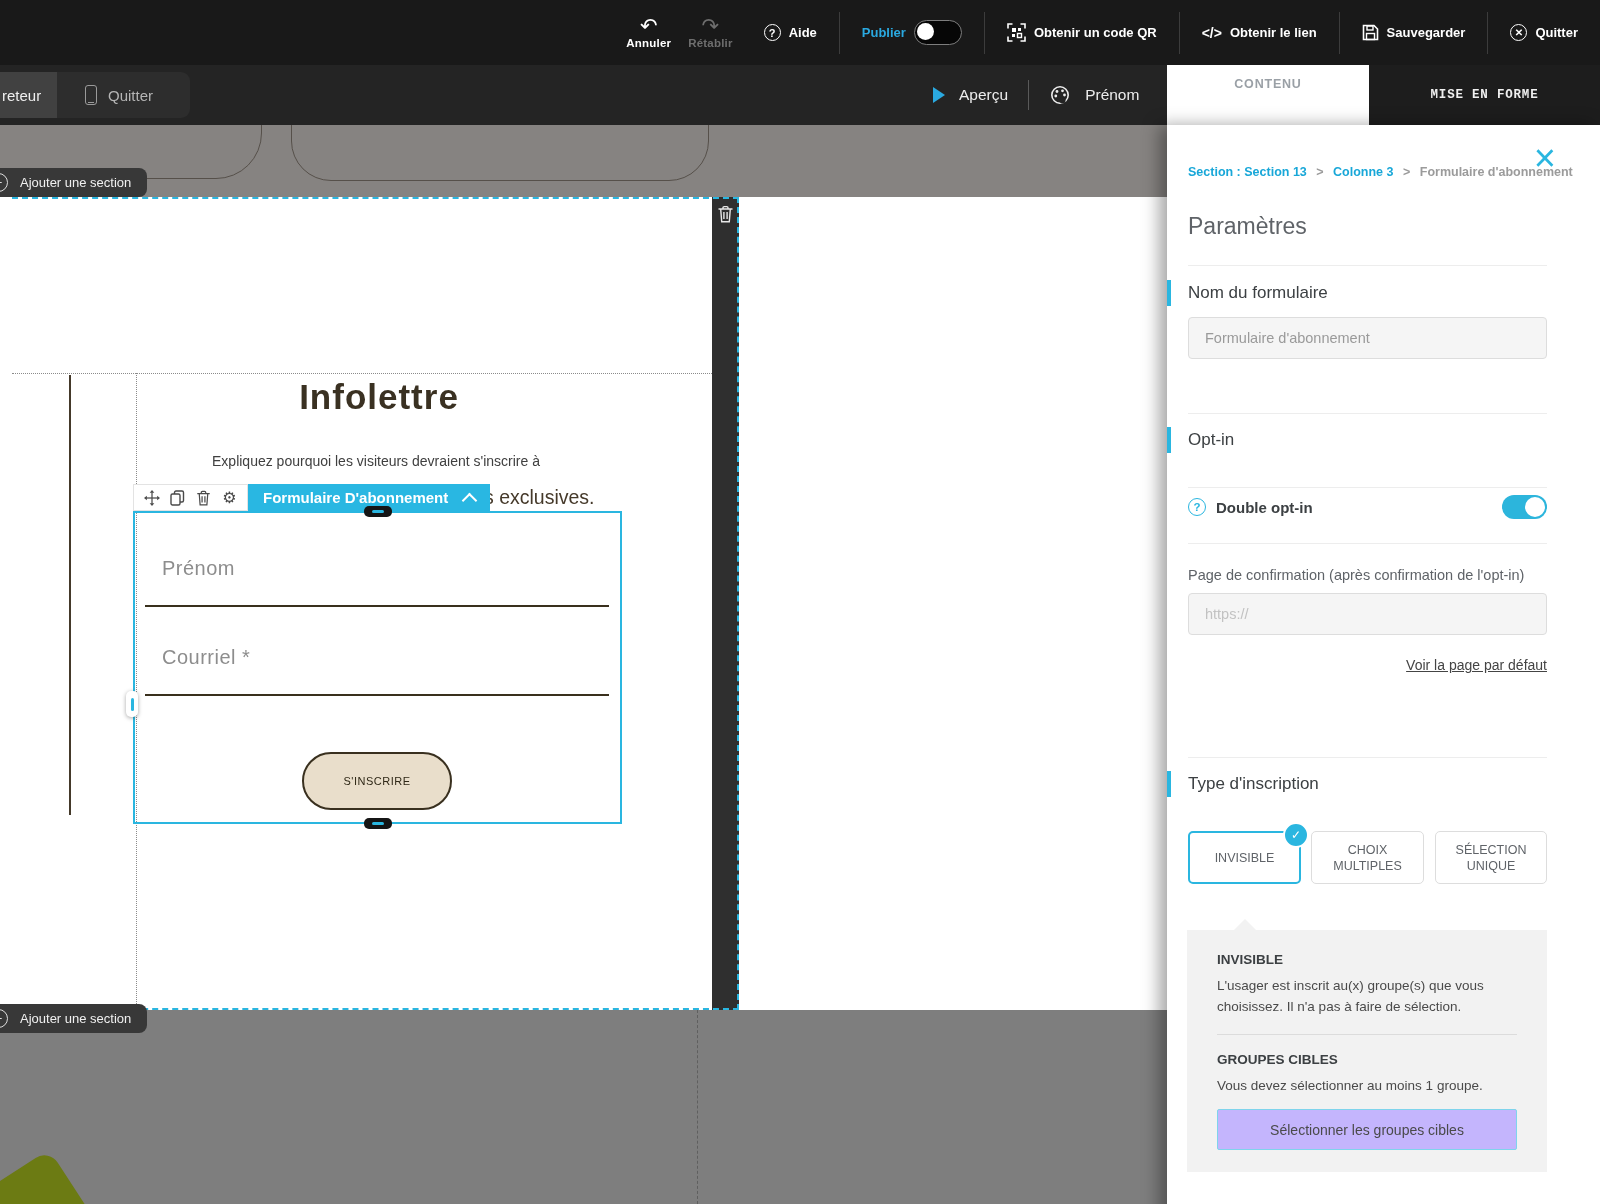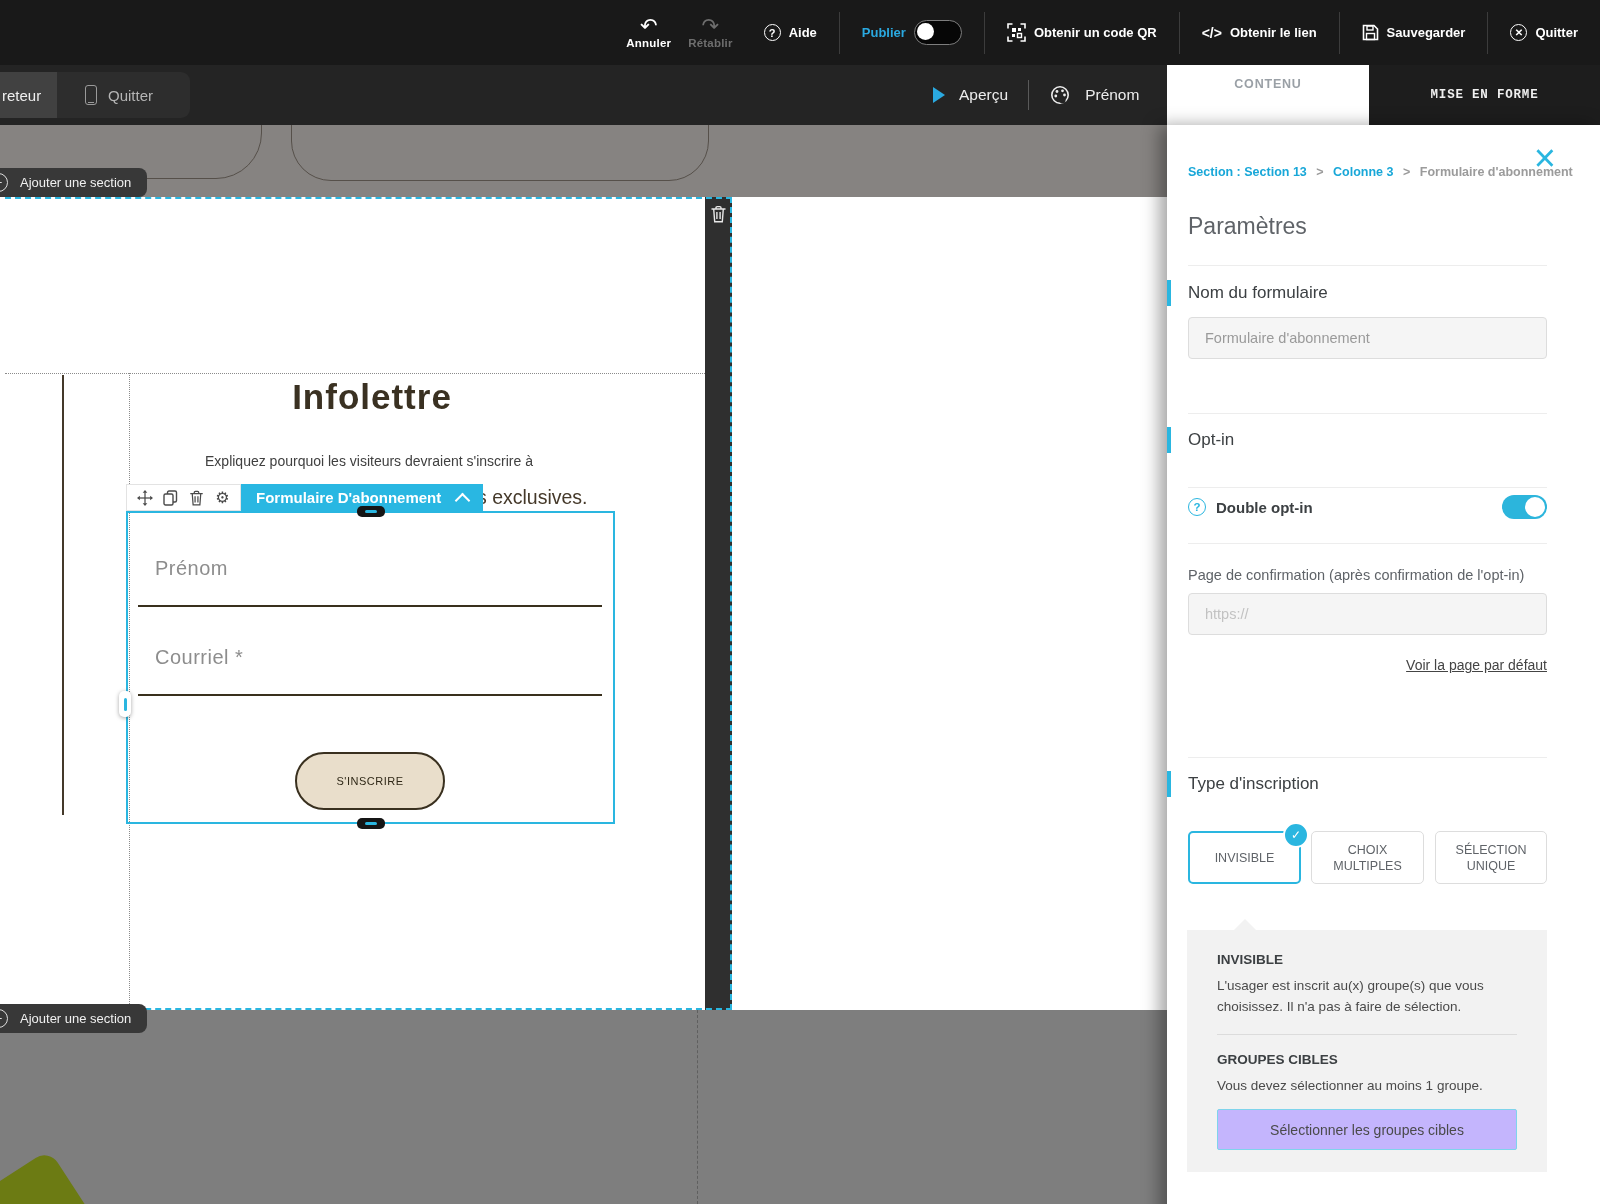--- a/index.html
+++ b/index.html
@@ -48,21 +48,21 @@
   .ghost2{position:absolute;left:291px;top:-122px;width:416px;height:176px;border:1px solid #56504a;border-radius:0 0 40px 40px;}
   .dim-bottom{position:absolute;left:0;top:885px;width:1167px;height:194px;background:#7e7e7e;overflow:hidden;}
   .guide-v2{position:absolute;left:697px;top:0;height:194px;border-left:1px dashed #5f5f5f;}
   .green-shape{position:absolute;left:-48px;top:168px;width:150px;height:150px;background:#6c7b13;border-radius:16px;transform:rotate(-33deg);}
 
   .add-pill{position:absolute;left:-10px;height:29px;background:#383838;border-radius:8px;color:#f0f0f0;font-size:13px;
             display:flex;align-items:center;padding:0 16px 0 30px;box-sizing:border-box;cursor:pointer;z-index:6;}
   .plus-ico{position:absolute;left:-1px;top:5px;width:19px;height:19px;border:1.5px solid #dedede;border-radius:50%;
             display:flex;align-items:center;justify-content:center;font-size:13px;color:#dedede;box-sizing:border-box;background:#383838;}
 
-  .section-sel{position:absolute;left:5px;top:72px;width:1167px;height:813px;background:#fff;}
+  .section-sel{position:absolute;left:12px;top:72px;width:1167px;height:813px;background:#fff;}
   .del-bar{position:absolute;left:700px;top:0;width:27px;height:813px;background:#2f2f2f;z-index:3;}
   .del-trash{position:absolute;left:5px;top:8px;cursor:pointer;}
   .sel-border{position:absolute;left:0;top:0;width:727px;height:813px;box-sizing:border-box;z-index:4;pointer-events:none;
               border-top:2px dashed #2ab6e0;border-right:2px dashed #2ab6e0;border-bottom:2px dashed #2ab6e0;}
   .guide-h{position:absolute;left:0;top:176px;width:700px;border-top:1px dotted #8b8b8b;}
   .guide-v{position:absolute;left:124px;top:176px;height:637px;border-left:1px dotted #8b8b8b;}
   .deco-line{position:absolute;left:57px;top:178px;height:440px;border-left:2px solid #44392a;}
 
   .nl-title{position:absolute;left:124px;top:180px;width:486px;text-align:center;font-size:35px;font-weight:600;
             letter-spacing:1px;color:#3a3122;}

